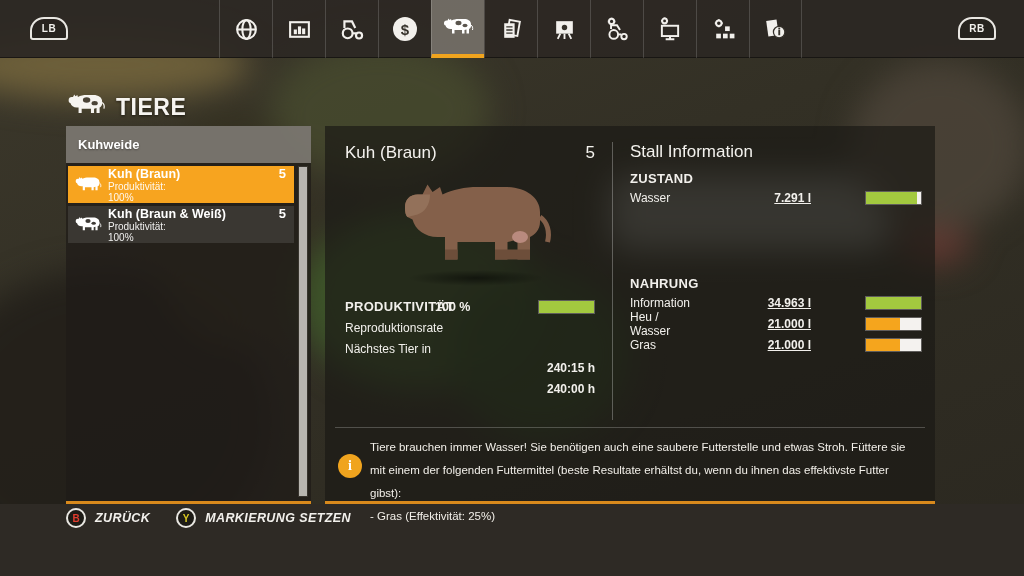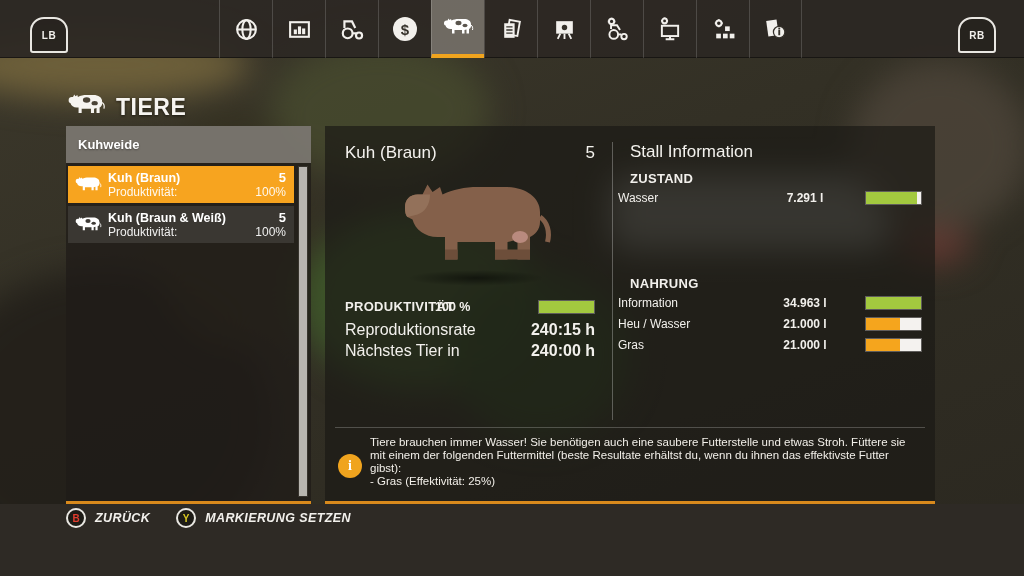--- a/index.html
+++ b/index.html
@@ -18,21 +18,21 @@
   .b4 { left:480px; top:300px; width:180px; height:170px; background:#2f4a22; opacity:.8; }
   .b5 { left:640px; top:205px; width:280px; height:75px; background:#90908a; opacity:.75; border-radius:18px; }
   .b6 { left:-40px; top:300px; width:340px; height:300px; background:#221f1a; opacity:.9; }
   .b7 { left:930px; top:250px; width:70px; height:45px; background:#6b3a33; opacity:.8; }
   .b8 { left:880px; top:90px; width:180px; height:170px; background:#4a4337; opacity:.9; }
   .b9 { left:180px; top:140px; width:160px; height:240px; background:#35311f; opacity:.8; }
 
   
   .topbar { position:absolute; left:0; top:0; width:1024px; height:58px;
     background:rgba(44,40,35,.93); border-bottom:1px solid rgba(0,0,0,.45); z-index:5; }
-  .bumper { position:absolute; top:17px; width:38px; height:36px;
+  .bumper { position:absolute; top:17px; width:38px; height:23px;
     border:2px solid #e9e7e2; border-radius:14px 14px 3px 3px;
     display:flex; align-items:center; justify-content:center;
     font-size:10px; font-weight:bold; letter-spacing:.5px; background:rgba(30,27,23,.35); }
   .bumper.lb { left:30px; } .bumper.rb { right:28px; }
   .tabs { position:absolute; left:219px; top:0; height:58px; display:flex; }
   .tab { width:53px; height:58px; display:flex; align-items:center; justify-content:center;
     border-left:1px solid rgba(255,255,255,.16); }
   .tab:last-child { border-right:1px solid rgba(255,255,255,.16); }
   .tab.active { background:rgba(165,160,152,.55); border-bottom:4px solid #f0a41e; }
   .tab svg { display:block; }
@@ -53,58 +53,58 @@
   .scroll-thumb { position:absolute; left:1px; right:1px; top:1px; bottom:1px; background:#b8b5b0; }
   .side-list { padding:3px 0 0 0; }
   .side-item { height:37px; margin:0 17px 3px 2px; display:flex; align-items:center; padding:0 8px 0 6px;
     background:rgba(62,58,53,.88); }
   .side-item.selected { background:#f7a41f; }
   .si-icon { width:34px; flex:none; display:flex; align-items:center; }
   .si-body { flex:1; min-width:0; }
   .si-row { display:flex; justify-content:space-between; align-items:baseline; }
   .si-name { font-size:12.5px; font-weight:bold; color:#fff; }
   .si-count { font-size:13px; font-weight:bold; color:#fff; }
-  .si-sub { font-size:12px; color:rgba(255,255,255,.92); }
+  .si-sub { font-size:10px; color:rgba(255,255,255,.92);flex-direction:column; }
 
   
   .main { position:absolute; left:325px; top:126px; width:610px; height:378px;
     background:rgba(27,25,21,.70); border-bottom:3px solid #d8891c; z-index:4; }
   .vdiv { position:absolute; left:287px; top:16px; height:278px; width:1px; background:rgba(255,255,255,.28); }
   .hdiv { position:absolute; left:10px; right:10px; top:301px; height:1px; background:rgba(255,255,255,.22); }
 
   .detail-title { position:absolute; left:20px; top:17px; font-size:17px; color:#f4f2ee; }
   .detail-count { position:absolute; left:120px; top:17px; width:150px; text-align:right; font-size:17px; color:#f4f2ee; }
   .cow-stage { position:absolute; left:70px; top:48px; width:160px; height:115px; }
   .cow-shadow { position:absolute; left:12px; top:96px; width:138px; height:16px;
     background:radial-gradient(ellipse at center, rgba(0,0,0,.5) 0%, rgba(0,0,0,0) 70%); }
 
   .prod-label { position:absolute; left:20px; top:173px; font-size:13px; font-weight:bold; letter-spacing:.3px;text-align:center; }
   .prod-value { position:absolute; left:110px; top:174px; width:95px; text-align:left; font-size:12.5px; font-weight:bold; }
   .prod-bar { position:absolute; left:213px; top:174px; }
-  .prow { position:absolute; left:20px; width:250px; display:flex; justify-content:space-between; font-size:16px; }
-  .prow .v { font-weight:bold; }
+  .prow { position:absolute; left:20px; width:250px; display:flex; justify-content:space-between; font-size:12px; }
+  .prow .v { font-weight:bold;margin-top:40px; }
   .prow.r1 { top:195px; } .prow.r2 { top:216px; }
 
   .stall-title { position:absolute; left:305px; top:16px; font-size:17px; color:#f4f2ee; }
   .sec-head { position:absolute; left:305px; font-size:13px; font-weight:bold; letter-spacing:.3px; }
   .sh-zustand { top:45px; } .sh-nahrung { top:150px; }
-  .srow { position:absolute; left:293px; right:13px; height:15px; display:flex; align-items:center; }
+  .srow { position:absolute; left:305px; right:13px; height:15px; display:flex; align-items:center;gap:44px; }
   .srow .lbl { flex:1; font-size:12px; }
-  .srow .val { width:120px; text-align:center; font-size:12px; font-weight:bold; margin-right:0; }
+  .srow .val { width:120px; text-align:right; font-size:12px; font-weight:bold; margin-right:10px;text-decoration:underline; }
   .srow.w1 { top:64px; } .srow.n1 { top:169px; } .srow.n2 { top:190px; } .srow.n3 { top:211px; }
 
   .bar { width:57px; height:14px; background:#f4f2ef; border:1px solid rgba(15,13,10,.65); flex:none; }
   .bar .fill { height:100%; }
   .fill.green { background:#a3c93f; } .fill.orange { background:#f5a51d; }
 
   .infobox { position:absolute; left:0; right:0; top:302px; bottom:0; }
   .info-badge { position:absolute; left:13px; top:26px; width:24px; height:24px; border-radius:50%;
     background:#f0a41e; display:flex; align-items:center; justify-content:center;
     color:#fff; font-weight:bold; font-size:14px; font-family:"Liberation Serif","DejaVu Serif",serif; }
-  .info-text { position:absolute; left:45px; right:16px; top:8px; font-size:11.5px; line-height:13px; color:#f2efe9; }
+  .info-text { position:absolute; left:45px; right:16px; top:8px; font-size:11.5px; line-height:23px; color:#f2efe9; }
 
   
   .footer { position:absolute; left:66px; top:508px; display:flex; gap:26px; z-index:4; }
   .fbtn { display:flex; align-items:center; gap:9px; }
   .key { width:20px; height:20px; border-radius:50%; border:2px solid #e9e7e2; background:rgba(28,25,21,.9);
     display:flex; align-items:center; justify-content:center; font-size:10px; font-weight:bold; }
   .fbtn .lbl { font-size:12.5px; font-weight:bold; letter-spacing:.4px; color:#f2f0ec;font-style:italic; }
 
   .bottom-strip { position:absolute; left:0; top:504px; width:1024px; height:72px; background:#2e2a25; z-index:3; }
 </style>

